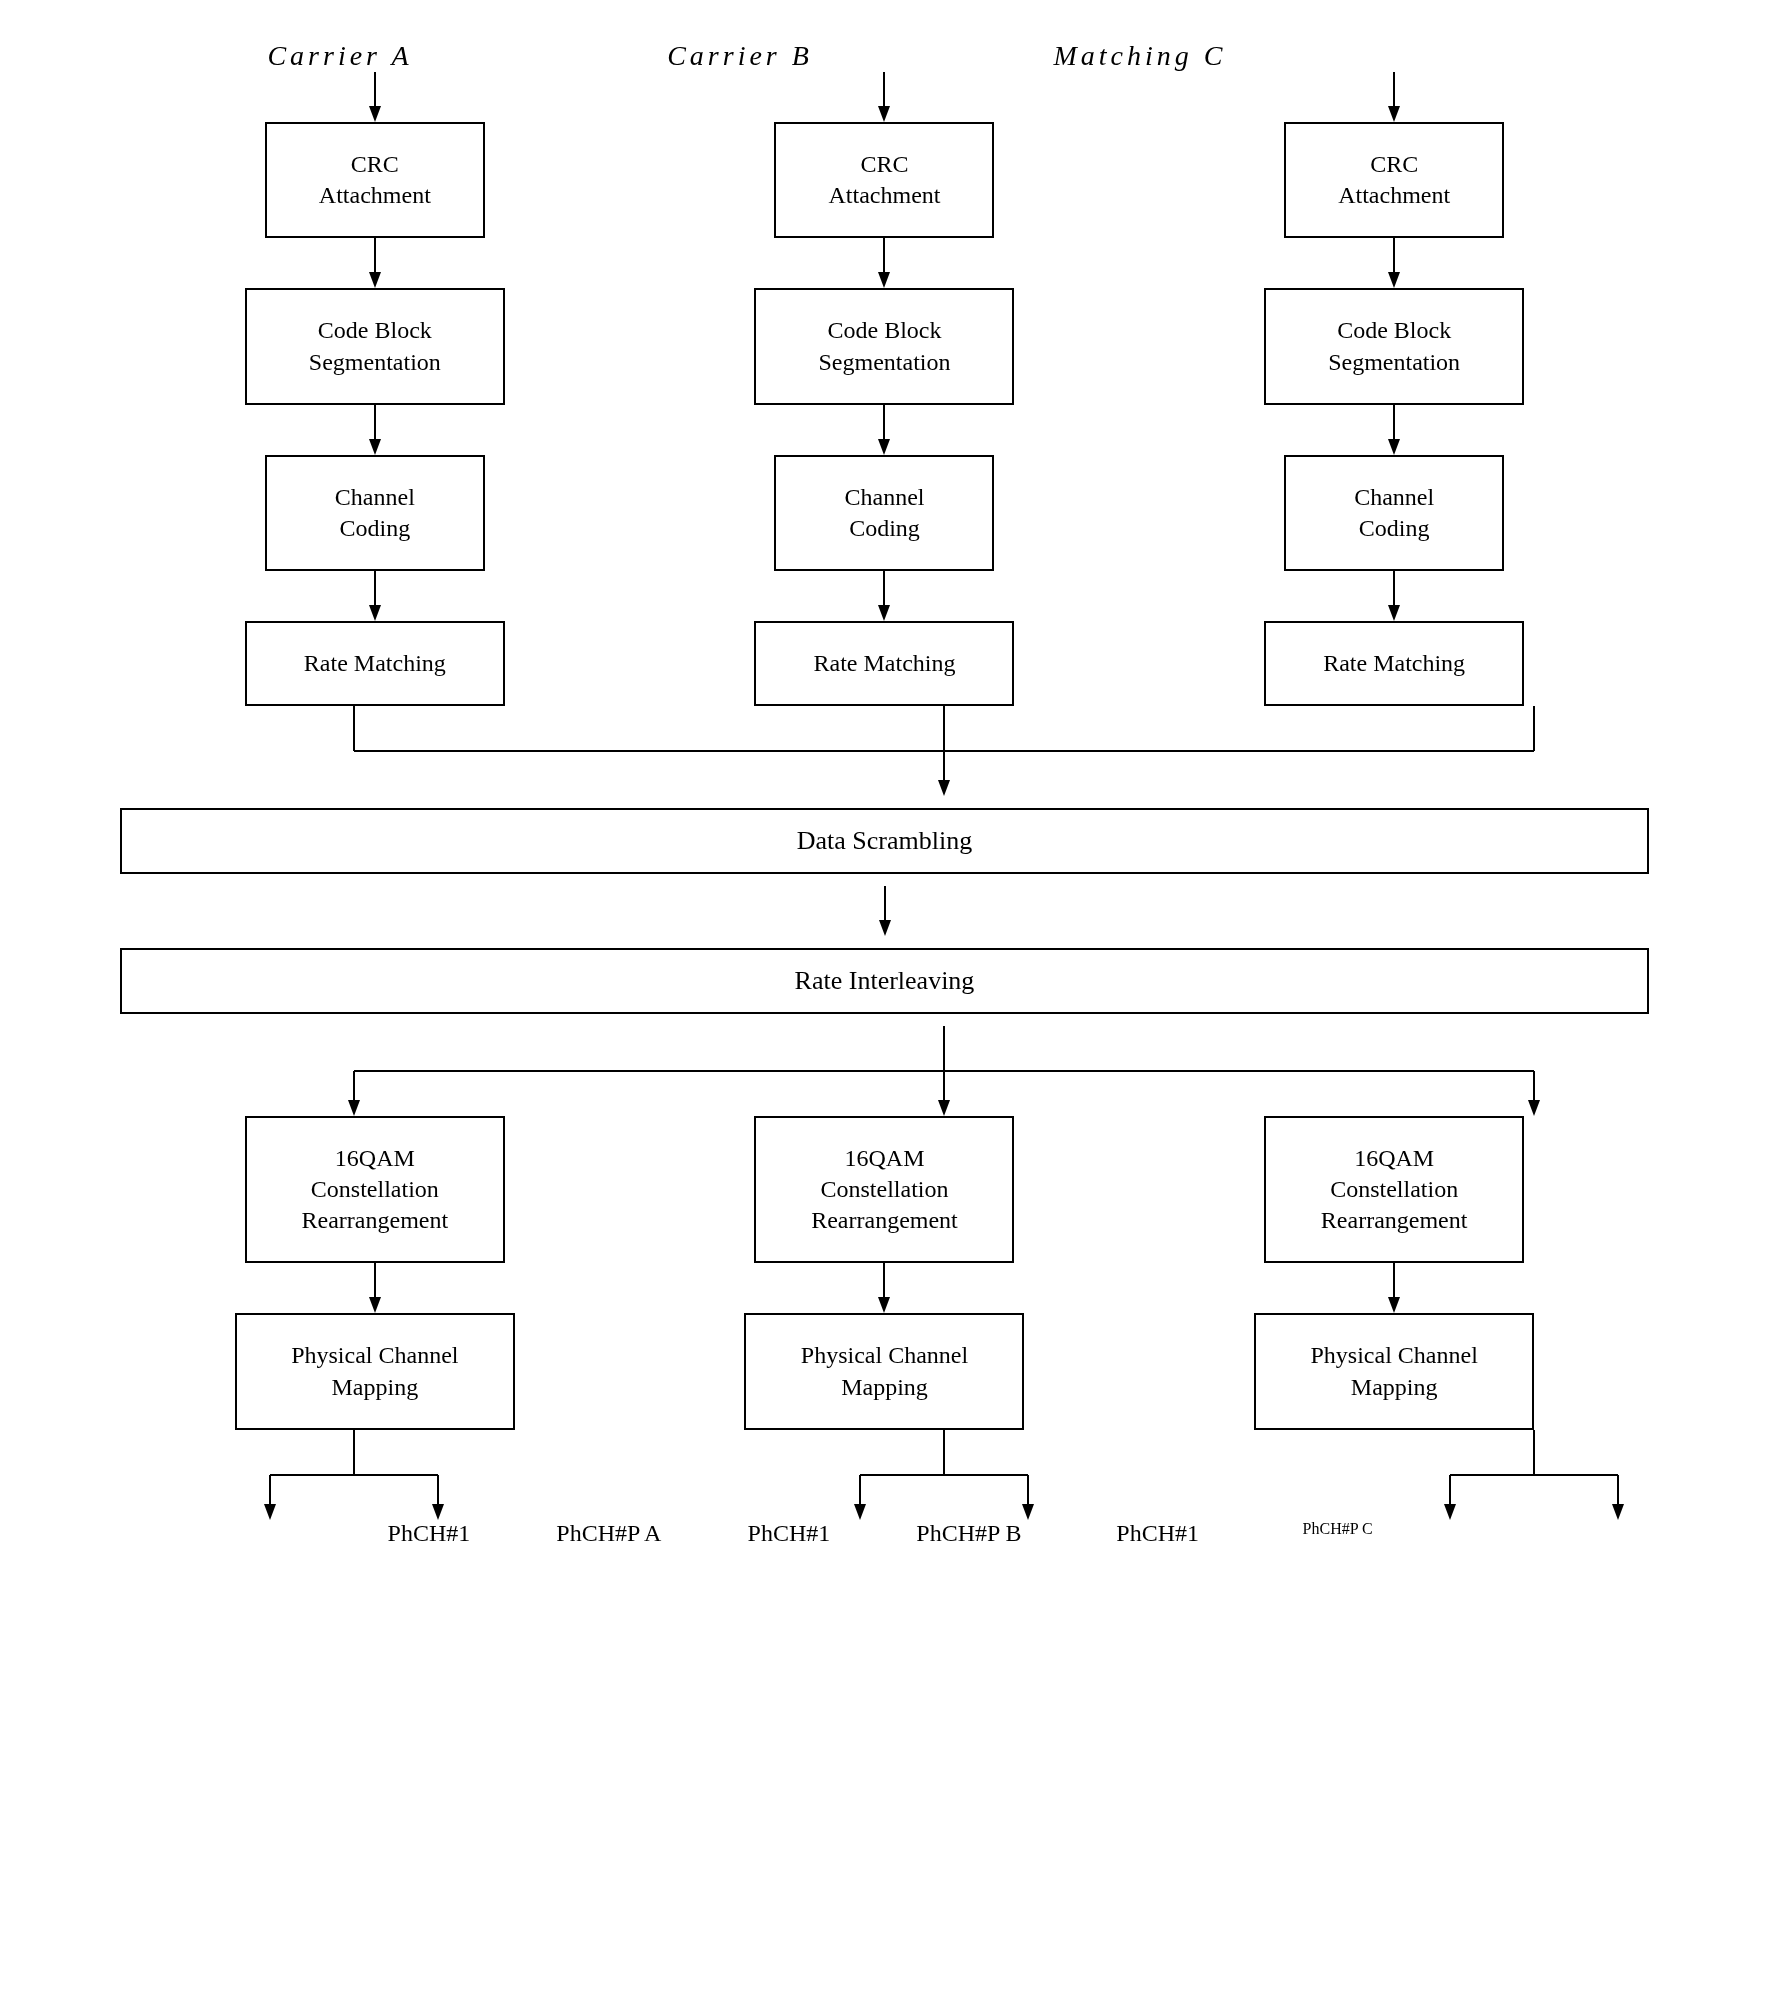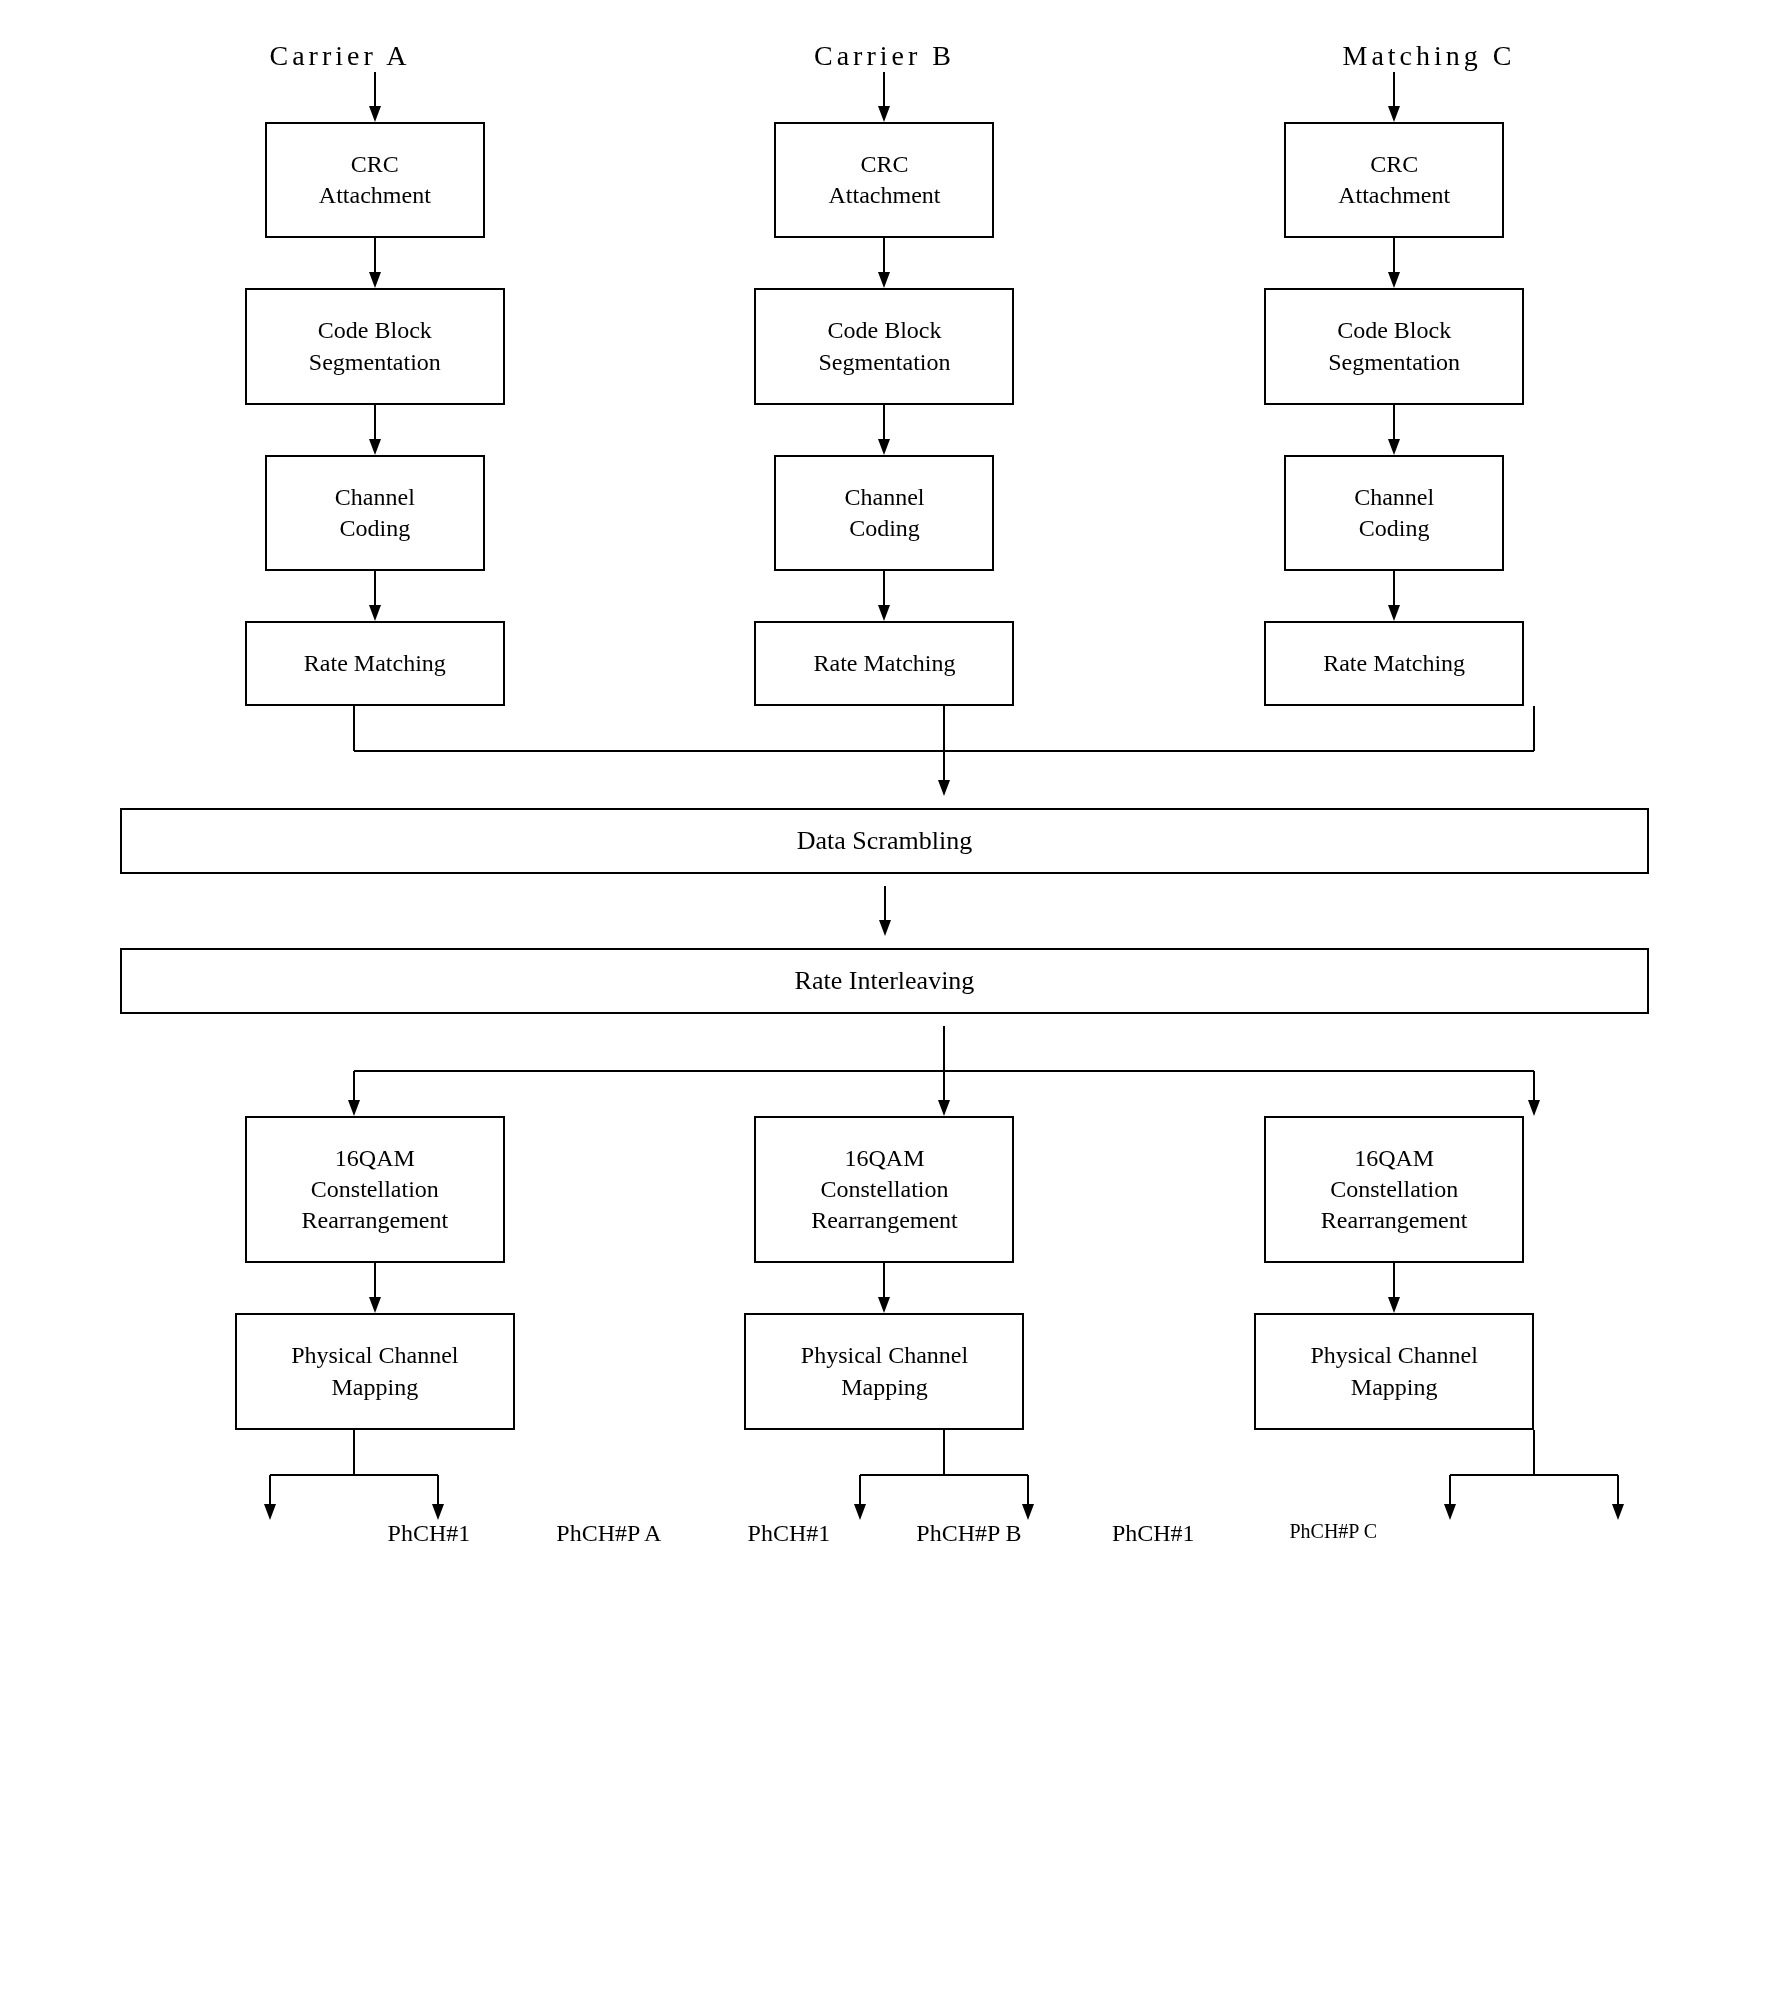--- a/index.html
+++ b/index.html
@@ -12,23 +12,24 @@
       overflow-x: hidden;
     }
     .diagram {
       width: 1769px;
       min-height: 1992px;
       position: relative;
       padding: 40px 60px;
     }
     .carrier-labels {
       display: flex;
-      justify-content: space-between;
+      justify-content: flex-start;
       margin-bottom: 0px;
       padding: 0 80px;
+      font-style: italic;
     }
     .carrier-label {
       font-size: 28px;
       text-align: center;
       width: 400px;
       letter-spacing: 4px;
     }
     
     .arrow-down {
       display: flex;
@@ -375,17 +376,17 @@
     <div style="display:flex; justify-content:space-around; width:360px;">
       <span style="font-size:24px;">PhCH#1</span>
       <span style="font-size:24px;">PhCH#P A</span>
     </div>
     <div style="display:flex; justify-content:space-around; width:360px;">
       <span style="font-size:24px;">PhCH#1</span>
       <span style="font-size:24px;">PhCH#P  B</span>
     </div>
     <div style="display:flex; justify-content:space-around; width:360px;">
       <span style="font-size:24px;">PhCH#1</span>
-      <span style="font-size:20px;">PhCH#P  C</span>
+      <span style="font-size:16px;">PhCH#P  C</span>
     </div>
   </div>
 
 </div>
 
 </body></html>

